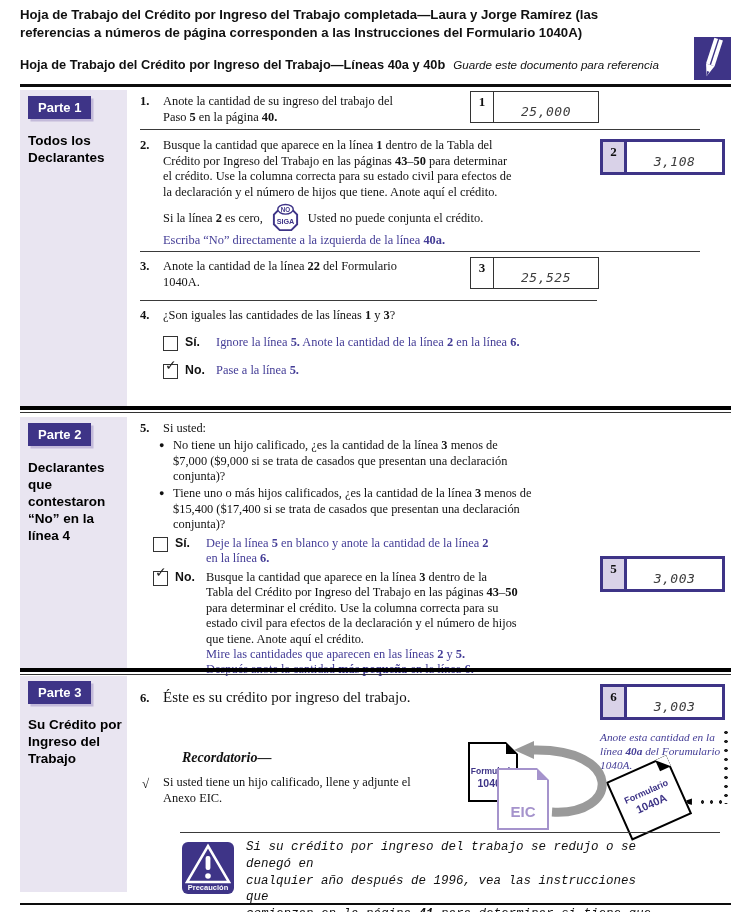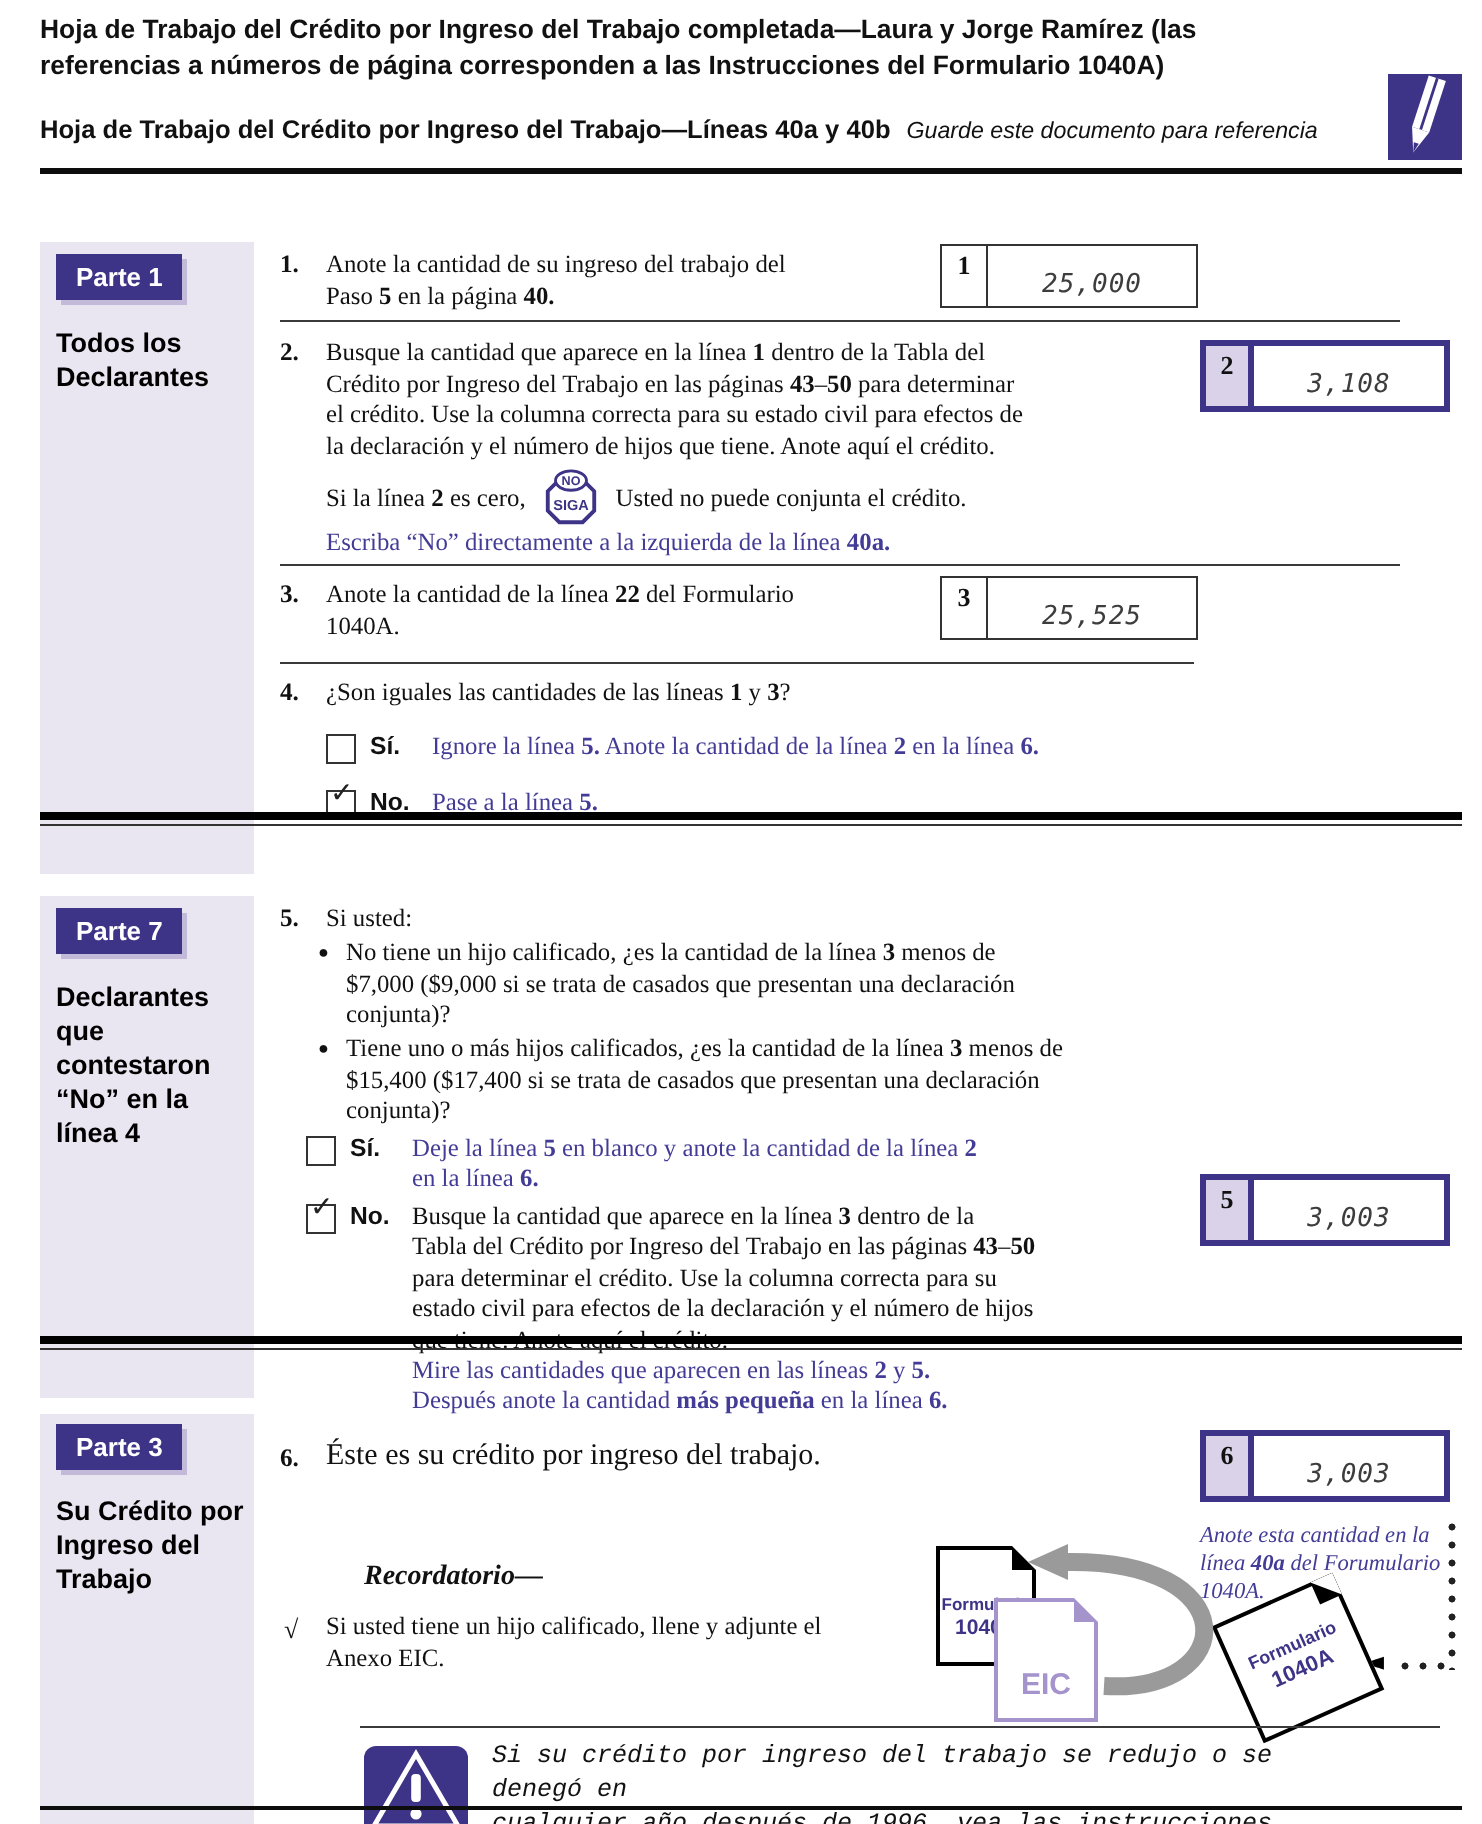--- a/index.html
+++ b/index.html
@@ -12,21 +12,21 @@
   .title{left:20px;top:6px;width:704px;font-family:"Liberation Sans",sans-serif;
          font-weight:700;font-size:13.2px;line-height:17.5px;}
   .subrow{left:20px;top:57px;width:670px;display:flex;align-items:baseline;}
   .subtitle{font-family:"Liberation Sans",sans-serif;font-weight:700;font-size:12.8px;}
   .keepnote{font-family:"Liberation Sans",sans-serif;font-style:italic;font-size:11.6px;margin-left:8px;}
   .pencil{left:694px;top:37px;width:37px;height:43px;}
   .toprule{left:20px;top:84px;width:711px;height:3px;background:#0d0d0d;}
   .bottomrule{left:20px;top:903px;width:711px;height:2px;background:#0d0d0d;}
 
   
-  .part{position:absolute;left:20px;width:711px;margin-top:31px;}
+  .part{position:absolute;left:20px;width:711px;}
   .strip{position:absolute;left:0;top:0;width:107px;height:100%;background:#e9e5f1;}
   .badge{position:absolute;left:8px;background:#3e3487;color:#fff;
          font-family:"Liberation Sans",sans-serif;font-weight:700;font-size:13px;
          padding:4px 10px;box-shadow:2.5px 2.5px 0 #c3bada;}
   .plabel{position:absolute;left:8px;width:96px;font-family:"Liberation Sans",sans-serif;
           font-weight:700;font-size:13.5px;line-height:17px;color:#000;}
   .divider{position:absolute;left:20px;width:711px;height:8px;}
   .divider .thick{height:4px;background:#000;}
   .divider .thin{height:1px;background:#333;margin-top:2px;}
 
@@ -173,21 +173,21 @@
     </div>
   </div>
 
   <div class="divider" style="top:406px;">
       <div class="thick"></div>
       <div class="thin"></div>
     </div>
 
   <div class="part" style="top:417px;height:251px;">
     <div class="strip"></div>
-    <div class="badge" style="top:6px;">Parte 7</div>
+    <div class="badge" style="top:6px;">Parte 2</div>
     <div class="plabel" style="top:42px;">Declarantes<br>que<br>contestaron<br>“No” en la<br>línea 4</div>
 
     <div class="stepnum" style="left:120px;top:4px;">5.</div>
     <div class="steptext" style="left:143px;top:4px;width:200px;">Si usted:</div>
 
     <div class="bullet" style="left:139px;top:23px;">●</div>
     <div class="steptext" style="left:153px;top:21px;width:430px;">No tiene un hijo calificado, ¿es la cantidad de la línea <b>3</b> menos de<br>$7,000 ($9,000 si se trata de casados que presentan una declaración<br>conjunta)?</div>
 
     <div class="bullet" style="left:139px;top:71px;">●</div>
     <div class="steptext" style="left:153px;top:69px;width:440px;">Tiene uno o más hijos calificados, ¿es la cantidad de la línea <b>3</b> menos de<br>$15,400 ($17,400 si se trata de casados que presentan una declaración<br>conjunta)?</div>

